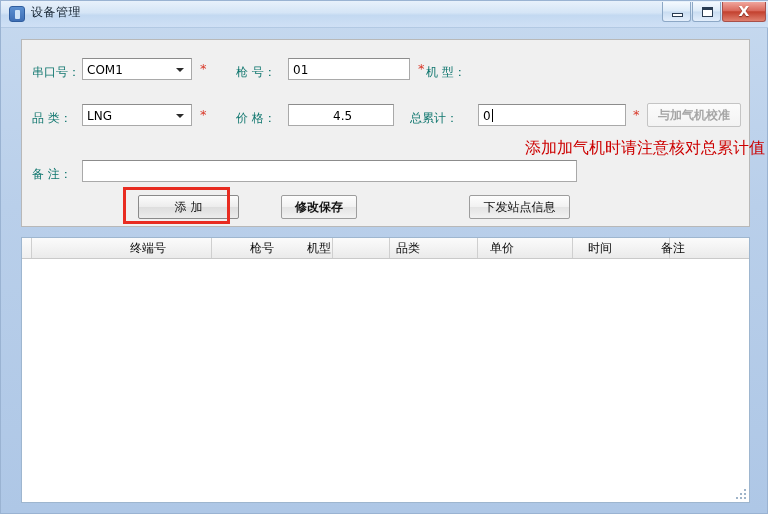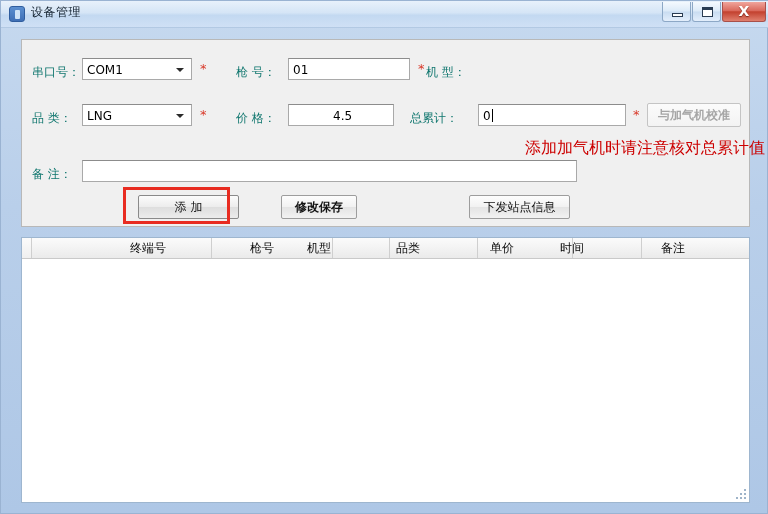--- a/index.html
+++ b/index.html
@@ -336,21 +336,21 @@
   <div class="highlight-box" style="left:122px; top:186px; width:107px; height:37px;"></div>
 
   <div class="grid">
     <div class="grid-header">
       <div class="gcell rowhdr" style="left:0; width:10px; padding-left:0;"></div>
       <div class="gcell" style="left:102px; width:88px;">终端号</div>
       <div class="gcell" style="left:184px; width:89px;margin-left:38px;">枪号</div>
       <div class="gcell" style="left:279px; width:89px;">机型</div>
       <div class="gcell" style="left:368px; width:88px;">品类</div>
       <div class="gcell" style="left:456px; width:89px;margin-left:6px;">单价</div>
-      <div class="gcell" style="left:532px; width:88px;">时间</div>
+      <div class="gcell" style="left:560px; width:88px;">时间</div>
       <div class="gcell" style="left:633px; width:94px; border-right:none;">备注</div>
     </div>
     <div class="grid-body"></div>
     <div class="grip">
       <i style="left:8px; top:0;"></i>
       <i style="left:4px; top:4px;"></i>
         <i style="left:8px; top:4px;"></i>
       <i style="left:0;   top:8px;"></i>
         <i style="left:4px; top:8px;"></i>
         <i style="left:8px; top:8px;"></i>

